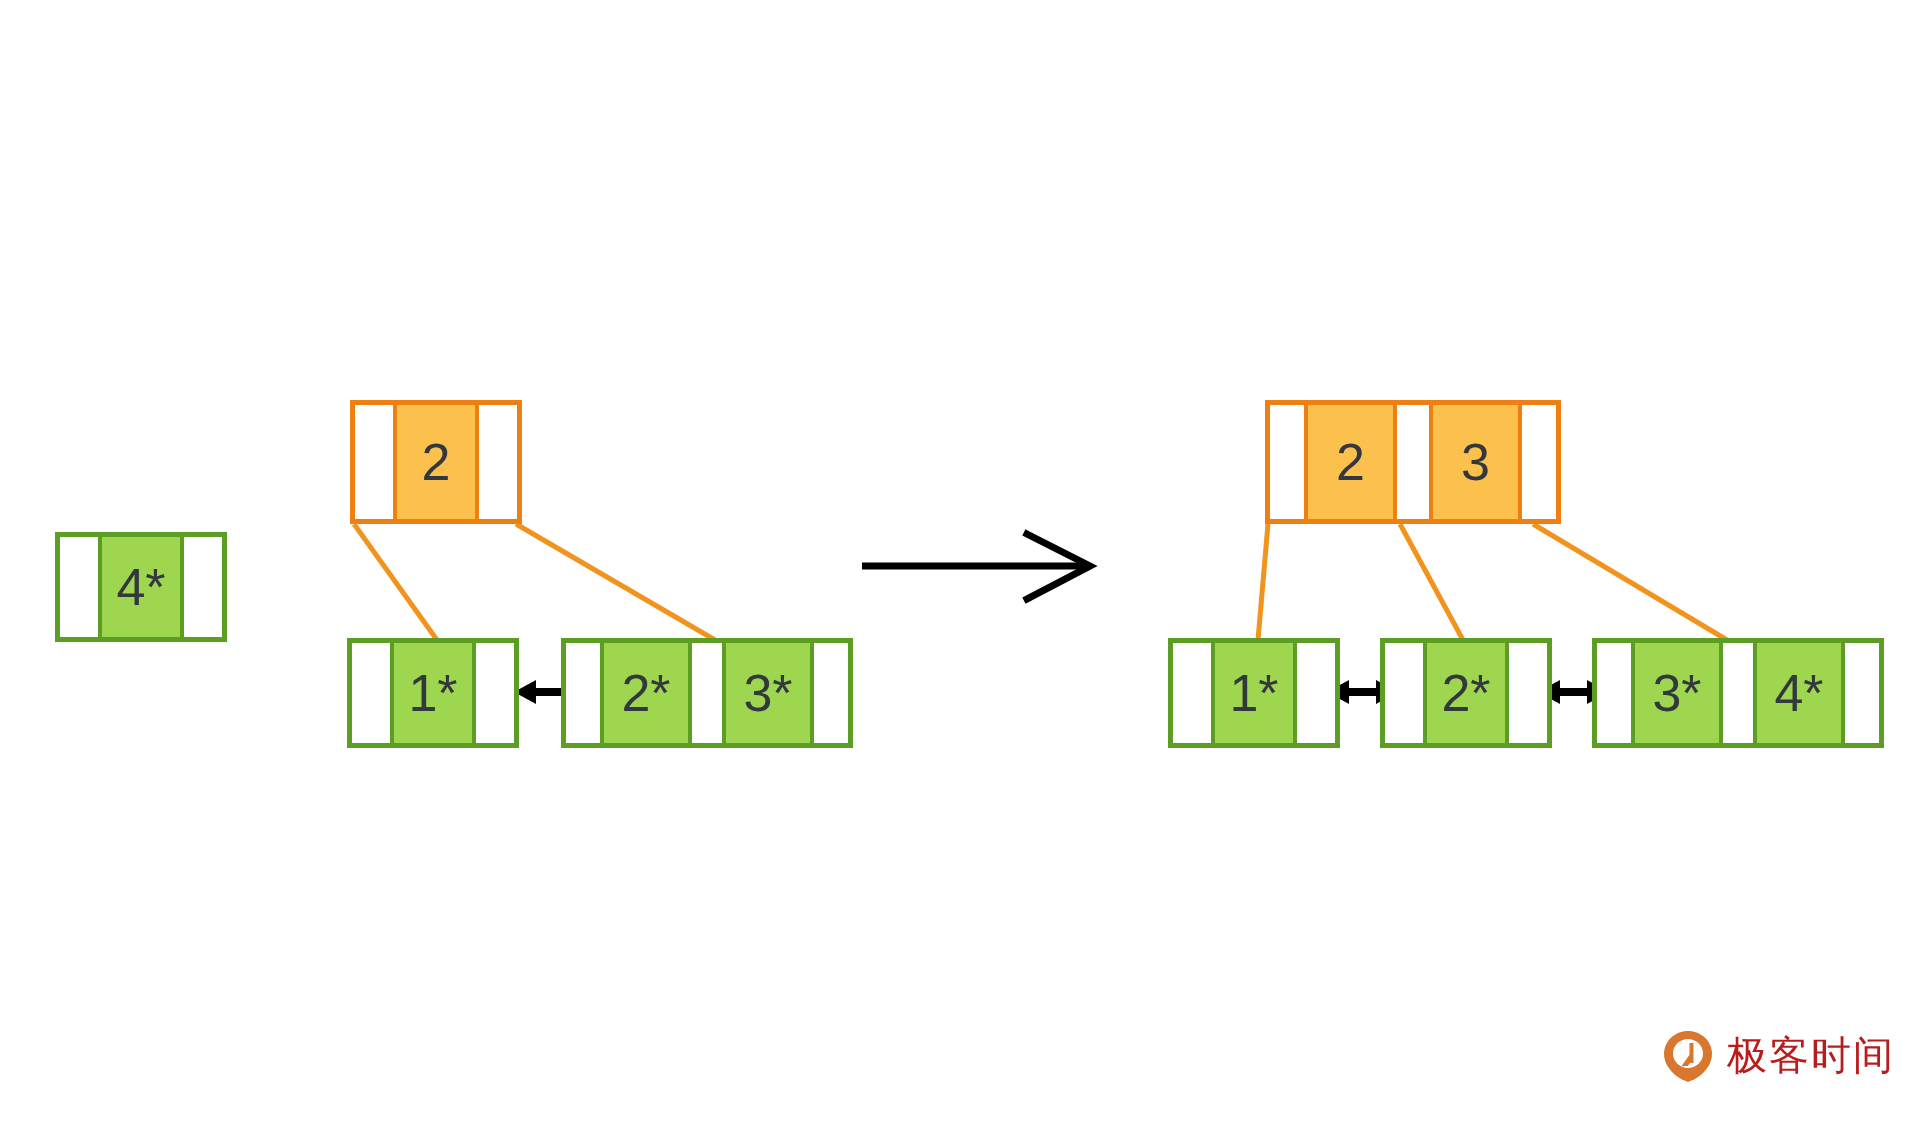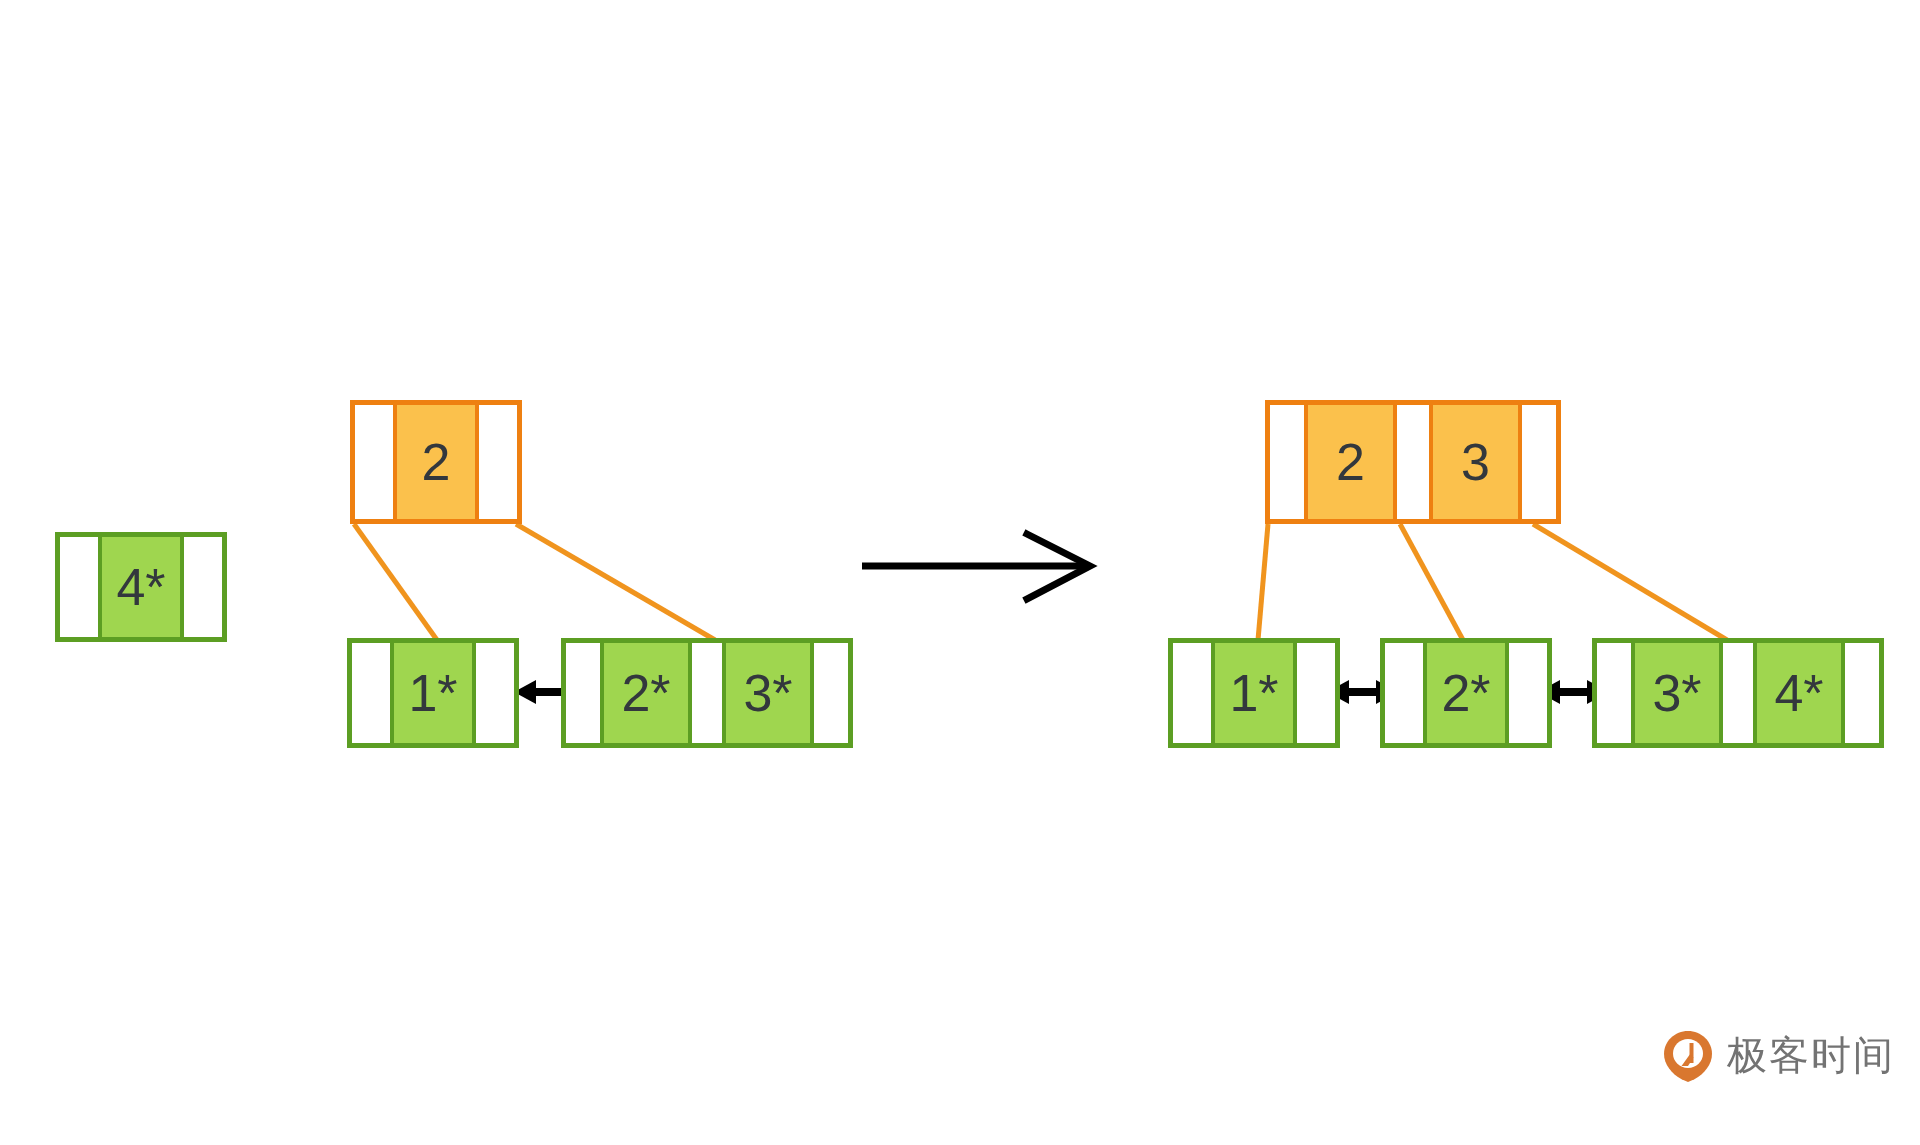--- a/index.html
+++ b/index.html
@@ -44,21 +44,21 @@
   
   #lines{position:absolute;left:0;top:0;width:1920px;height:1145px;pointer-events:none;}
 
   
   #watermark{
     position:absolute;
     left:1663px;top:1028px;
     display:flex;align-items:center;gap:14px;
   }
   #watermark .wm-text{
-    font-size:40px;color:#737373;letter-spacing:2px;
+    font-size:40px;color:#b91c1c;letter-spacing:2px;
     font-family:"DejaVu Sans","Liberation Sans",sans-serif;
   }
 </style>
 </head>
 <body>
 
 <div id="stage">
 
   <svg id="lines" viewBox="0 0 1920 1145" width="1920" height="1145">
 

